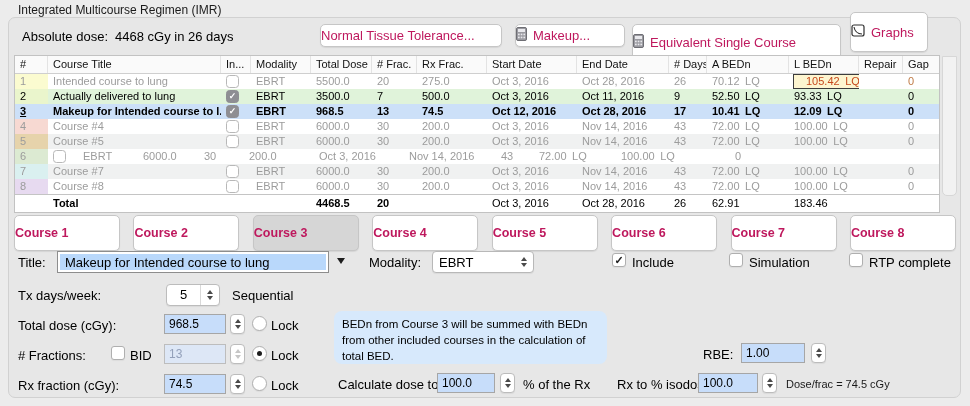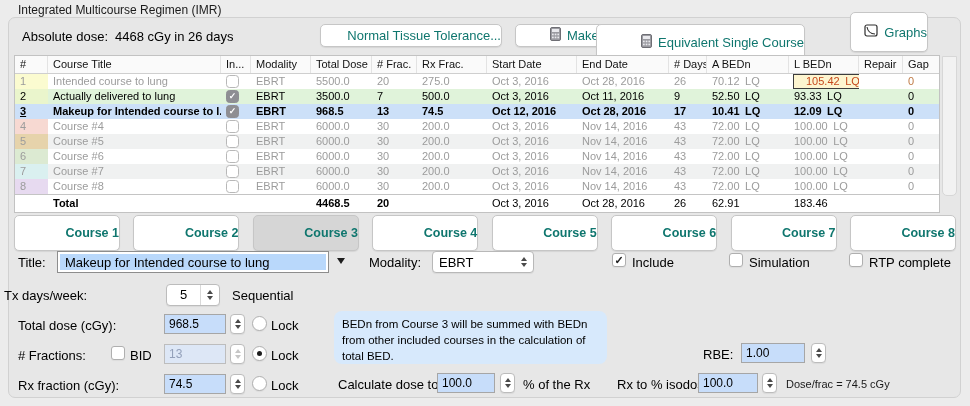--- a/index.html
+++ b/index.html
@@ -6,21 +6,21 @@
   body{width:970px;height:406px;position:relative;overflow:hidden;background:#ececec;
        font-family:"Liberation Sans",sans-serif;-webkit-font-smoothing:antialiased;}
   .abs{position:absolute;}
   .gtitle{font-size:12px;color:#1b1b1b;}
   .gbox{background:#e7e7e7;border:1px solid #d1d1d1;border-radius:7px;box-sizing:border-box;}
   .lbl{font-size:13px;color:#000;white-space:nowrap;}
   .note{font-size:11px;color:#1a1a1a;white-space:nowrap;}
 
   
   .btn{background:#fff;border:1px solid #c6c6c6;border-radius:5px;box-sizing:border-box;
-       display:flex;align-items:center;justify-content:flex-end;gap:6px;font-size:13px;color:#0f766e;
+       display:flex;align-items:center;justify-content:flex-start;gap:6px;font-size:13px;color:#be185d;
        box-shadow:0 1px 1px rgba(0,0,0,.08);white-space:nowrap;cursor:default;}
   .btn.pressed{background:#d6d6d6;}
   .cbtn{font-weight:bold;font-size:12.5px;}
 
   
   .tbl{width:926px;background:#fff;border:1px solid #c2c2c2;box-sizing:border-box;font-size:11px;color:#000;}
   .thead{display:flex;height:17px;line-height:16px;background:#fafafa;border-bottom:1px solid #cfcfcf;}
   .th{box-sizing:border-box;padding-left:5px;border-right:1px solid #e3e3e3;overflow:hidden;white-space:nowrap;color:#111;flex-shrink:0;}
   .th:last-child{border-right:none;}
   .tr{display:flex;height:15px;line-height:15px;}
@@ -101,21 +101,21 @@
           <rect x="2" y="6.6" width="1.7" height="1.7"></rect>
           <rect x="4.7" y="6.6" width="1.7" height="1.7"></rect>
           <rect x="7.4" y="6.6" width="1.7" height="1.7"></rect>
           <rect x="2" y="9.6" width="1.7" height="1.7"></rect>
           <rect x="4.7" y="9.6" width="1.7" height="1.7"></rect>
           <rect x="7.4" y="9.6" width="1.7" height="1.7"></rect>
         </g>
       </svg></span>
   <span>Makeup...</span>
 </div>
-<div class="btn abs" style="left:596px;top:24px;width:209px;height:36px;padding-left:16px;">
+<div class="btn abs" style="left:632px;top:24px;width:209px;height:36px;">
   <span><svg width="11" height="14" viewBox="0 0 11 14">
         <rect x="0.5" y="0.5" width="10" height="13" rx="1.5" fill="#9a9aa0" stroke="#6e6e74"></rect>
         <rect x="2" y="2" width="7" height="3" fill="#e9e9ed"></rect>
         <g fill="#e9e9ed">
           <rect x="2" y="6.6" width="1.7" height="1.7"></rect>
           <rect x="4.7" y="6.6" width="1.7" height="1.7"></rect>
           <rect x="7.4" y="6.6" width="1.7" height="1.7"></rect>
           <rect x="2" y="9.6" width="1.7" height="1.7"></rect>
           <rect x="4.7" y="9.6" width="1.7" height="1.7"></rect>
           <rect x="7.4" y="9.6" width="1.7" height="1.7"></rect>
@@ -239,21 +239,20 @@
     <div class="td c9">Nov 14, 2016</div>
     <div class="td c10">43</div>
     <div class="td c11">72.00 LQ</div>
     <div class="td c12">100.00 LQ</div>
     <div class="td c13"></div>
     <div class="td c14">0</div>
   </div>
 
   <div class="tr r-ex">
     <div class="td c1 chip6">6</div>
-    <div class="td c2">Course #6</div>
     <div class="td c3">
         <div class="ckb"></div>
       </div>
     <div class="td c4">EBRT</div>
     <div class="td c5">6000.0</div>
     <div class="td c6">30</div>
     <div class="td c7">200.0</div>
     <div class="td c8">Oct 3, 2016</div>
     <div class="td c9">Nov 14, 2016</div>
     <div class="td c10">43</div>
@@ -361,21 +360,21 @@
     </span>
 </div>
 
 <div class="fck on abs" style="left:612px;top:253px;"></div>
 <span class="lbl abs" style="left:632px;top:255px;">Include</span>
 <div class="fck abs" style="left:729px;top:253px;"></div>
 <span class="lbl abs" style="left:749px;top:255px;">Simulation</span>
 <div class="fck abs" style="left:849px;top:253px;"></div>
 <span class="lbl abs" style="left:869px;top:255px;">RTP complete</span>
 
-<span class="lbl abs" style="left:4px;top:288px;">Tx days/week:</span>
+<span class="lbl abs" style="left:18px;top:288px;">Tx days/week:</span>
 <div class="spinfld abs" style="left:166px;top:284px;">
   <span class="val">5</span>
   <span class="sep"></span>
   <span class="chc">
       <span class="chu"></span>
       <span class="chd"></span>
     </span>
 </div>
 <span class="lbl abs" style="left:232px;top:288px;">Sequential</span>
 

